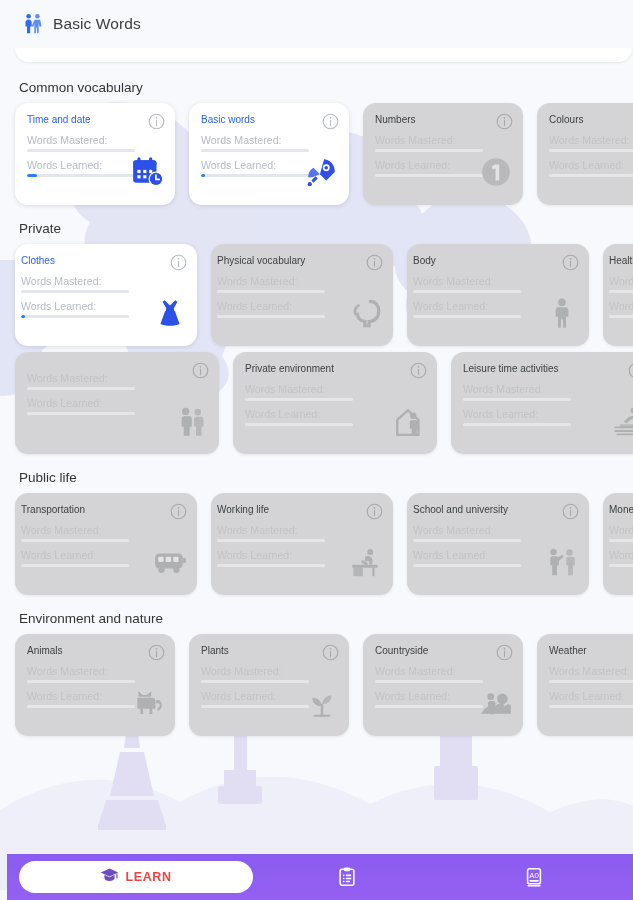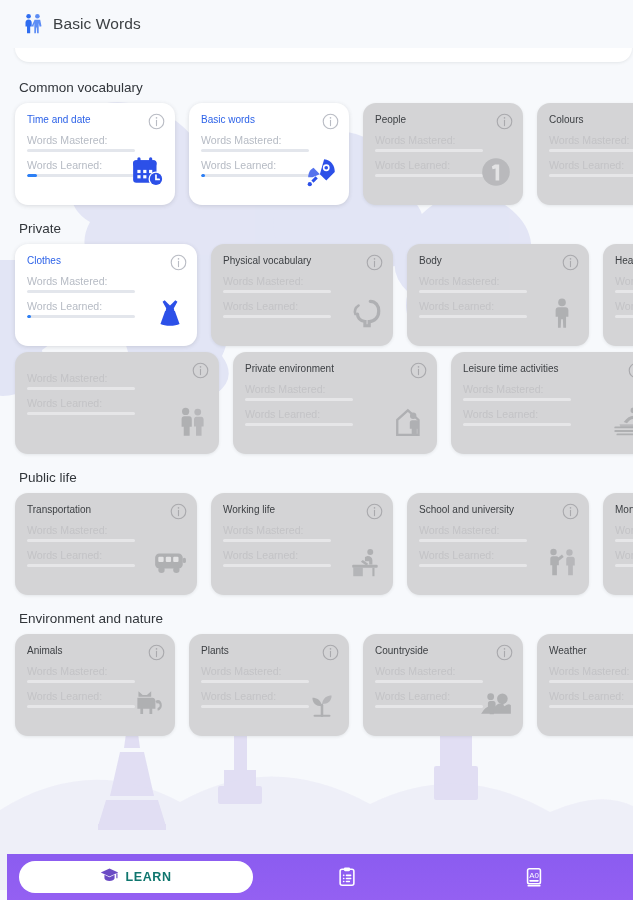--- a/index.html
+++ b/index.html
@@ -90,21 +90,21 @@
   }
   .card.unlocked {
     background: #ffffff;
     box-shadow: 0 1px 4px rgba(60,64,67,.16);
   }
   .card.locked {
     background: #d4d4d6;
     box-shadow: 0 1px 3px rgba(60,64,67,.10);
   }
   .card.wide   { width: 204px; }
-  .card.xwide  { width: 182px; }
+  .card.xwide  { width: 182px; padding-left: 6px; }
 
   .card-title {
     font-size: 10px;
     font-weight: normal;
     line-height: 1.1;
     padding-right: 26px;
     overflow: hidden;
     text-overflow: clip;
   }
   .unlocked .card-title { color: #2c62e8; }
@@ -162,21 +162,21 @@
   .nav-pill {
     width: 234px; height: 32px;
     background: #ffffff;
     border-radius: 16px;
     display: flex; align-items: center; justify-content: center;
     gap: 6px;
   }
   .nav-pill-label {
     font-size: 12.5px;
     font-weight: bold;
-    color: #0f766e;
+    color: #ef4444;
     letter-spacing: .6px;
   }
   .nav-item {
     flex: 1 1 auto;
     display: flex; align-items: flex-end; justify-content: center;
   }
   .nav-icon { width: 22px; height: 24px; display: block; }
 </style>
 </head>
 <body>
@@ -310,21 +310,21 @@
                 <path d="M18 4 c7 1 10 6 10 12 l-8 8 l-6 -6 z" fill="#2c50e8"></path>
         <path d="M14 18 l-6 -6 c-4 2 -5 6 -5 9 l4 0 z" fill="#2c50e8" opacity=".8"></path>
         <circle cx="20" cy="12" r="3.2" fill="#ffffff"></circle>
                 <circle cx="20" cy="12" r="1.7" fill="#2c50e8"></circle>
         <path d="M6 24 l4 -4 l2 2 l-4 4 z" fill="#2c50e8"></path>
                 <circle cx="4.5" cy="27.5" r="2" fill="#2c50e8"></circle>
               </svg>
             </span>
           </div>
           <div class="card locked">
-            <div class="card-title">People</div>
+            <div class="card-title">Numbers</div>
             <span class="info-icon"><svg viewBox="0 0 24 24" width="19" height="19" fill="none">
     <circle cx="12" cy="12" r="9.2" stroke="#a9a9ad" stroke-width="1.4"></circle>
     <circle cx="12" cy="7.5" r="1.05" fill="#a9a9ad"></circle>
     <path d="M12 10.6 v6.6" stroke="#a9a9ad" stroke-width="1.4" stroke-linecap="round"></path>
               </svg></span>
             <div class="metrics">
               <div class="metric-label">Words Mastered:</div>
               <div class="bar">
                 <div class="bar-fill" style="width:0%"></div>
               </div>

